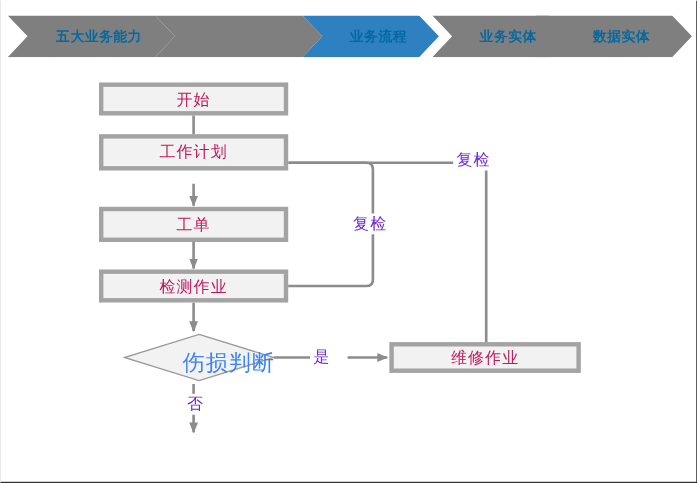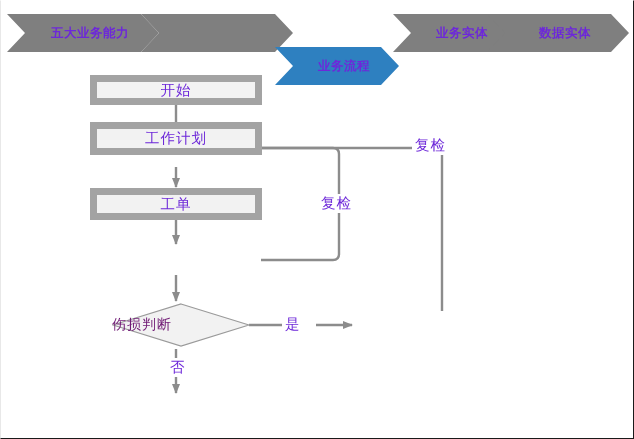--- a/index.html
+++ b/index.html
@@ -31,64 +31,64 @@
     width: 634px;
     height: 38px;
   }
   .chev {
     position: absolute;
     top: 0;
     height: 38px;
     display: flex;
     align-items: center;
     justify-content: center;
-    color: #6d28d9;
+    color: #0369a1;
     font-size: 12.5px;
     font-weight: bold;
     letter-spacing: 0.5px;
     box-sizing: border-box;
   }
   .chev span { position: relative; z-index: 2; padding-left: 14px; }
 
   
   .fbox {
     position: absolute;
     background: #f2f2f2;
-    border: 7px solid #a3a3a3;
+    border: 4px solid #a3a3a3;
     box-sizing: border-box;
     display: flex;
     align-items: center;
     justify-content: center;
     font-size: 14.5px;
-    color: #6d28d9;
+    color: #be185d;
     letter-spacing: 1px;
   }
   .flabel {
     position: absolute;
     font-size: 14.5px;
     color: #6d28d9;
     letter-spacing: 1px;
     white-space: nowrap;
     background: #ffffff;
     padding: 0 3px;
   }
   #diagram-svg {
     position: absolute;
     left: 0; top: 0;
     width: 634px;
     height: 439px;
     pointer-events: none;
   }
   .diamond-text {
     position: absolute;
-    font-size: 14px;
-    color: #701a75;
+    font-size: 20px;
+    color: #3b82f6;
     letter-spacing: 1px;
     white-space: nowrap;
-    text-align: left;
+    text-align: right;
   }
 </style>
 </head>
 <body>
 
 <div id="page">
 
   <div id="breadcrumb">
 
     <div class="chev" style="left:6px; width:152px;">
@@ -97,21 +97,21 @@
       </svg>
       <span>五大业务能力</span>
     </div>
 
     <div class="chev" style="left:140px; width:152px;">
       <svg width="152" height="38" viewBox="0 0 152 38" style="position:absolute;left:0;top:0;">
         <polygon points="0,0 134,0 152,19 134,38 0,38 18,19" fill="#7f7f7f"></polygon>
       </svg>
     </div>
 
-    <div class="chev" style="left:274px; width:124px;margin-top:33px;">
+    <div class="chev" style="left:274px; width:124px;">
       <svg width="124" height="38" viewBox="0 0 124 38" style="position:absolute;left:0;top:0;">
         <polygon points="0,0 106,0 124,19 106,38 0,38 18,19" fill="#2e80c0"></polygon>
       </svg>
       <span>业务流程</span>
     </div>
 
     <div class="chev" style="left:392px; width:124px;">
       <svg width="124" height="38" viewBox="0 0 124 38" style="position:absolute;left:0;top:0;">
         <polygon points="0,0 106,0 124,19 106,38 0,38 18,19" fill="#7f7f7f"></polygon>
       </svg>
@@ -159,22 +159,28 @@
   </div>
 
   <div class="fbox" style="left:89px; top:121px; width:172px; height:33px;">
     <span>工作计划</span>
   </div>
 
   <div class="fbox" style="left:89px; top:187px; width:172px; height:32px;">
     <span>工单</span>
   </div>
 
+  <div class="fbox" style="left:89px; top:244px; width:172px; height:30px;">
+    <span>检测作业</span>
+  </div>
 
 
+  <div class="fbox" style="left:353px; top:310px; width:174px; height:28px;">
+    <span>维修作业</span>
+  </div>
 
   <svg style="position:absolute; left:111px; top:302px; width:138px; height:44px;">
     <polygon points="69,1 137,22 69,43 1,22" fill="#f2f2f2" stroke="#9a9a9a" stroke-width="1.2"></polygon>
   </svg>
   <div class="diamond-text" style="left:111px; top:315px; width:138px;">伤损判断</div>
 
   <div class="flabel" style="left:281px; top:314px;">是</div>
 
   <div class="flabel" style="left:166px; top:357px;">否</div>
 

